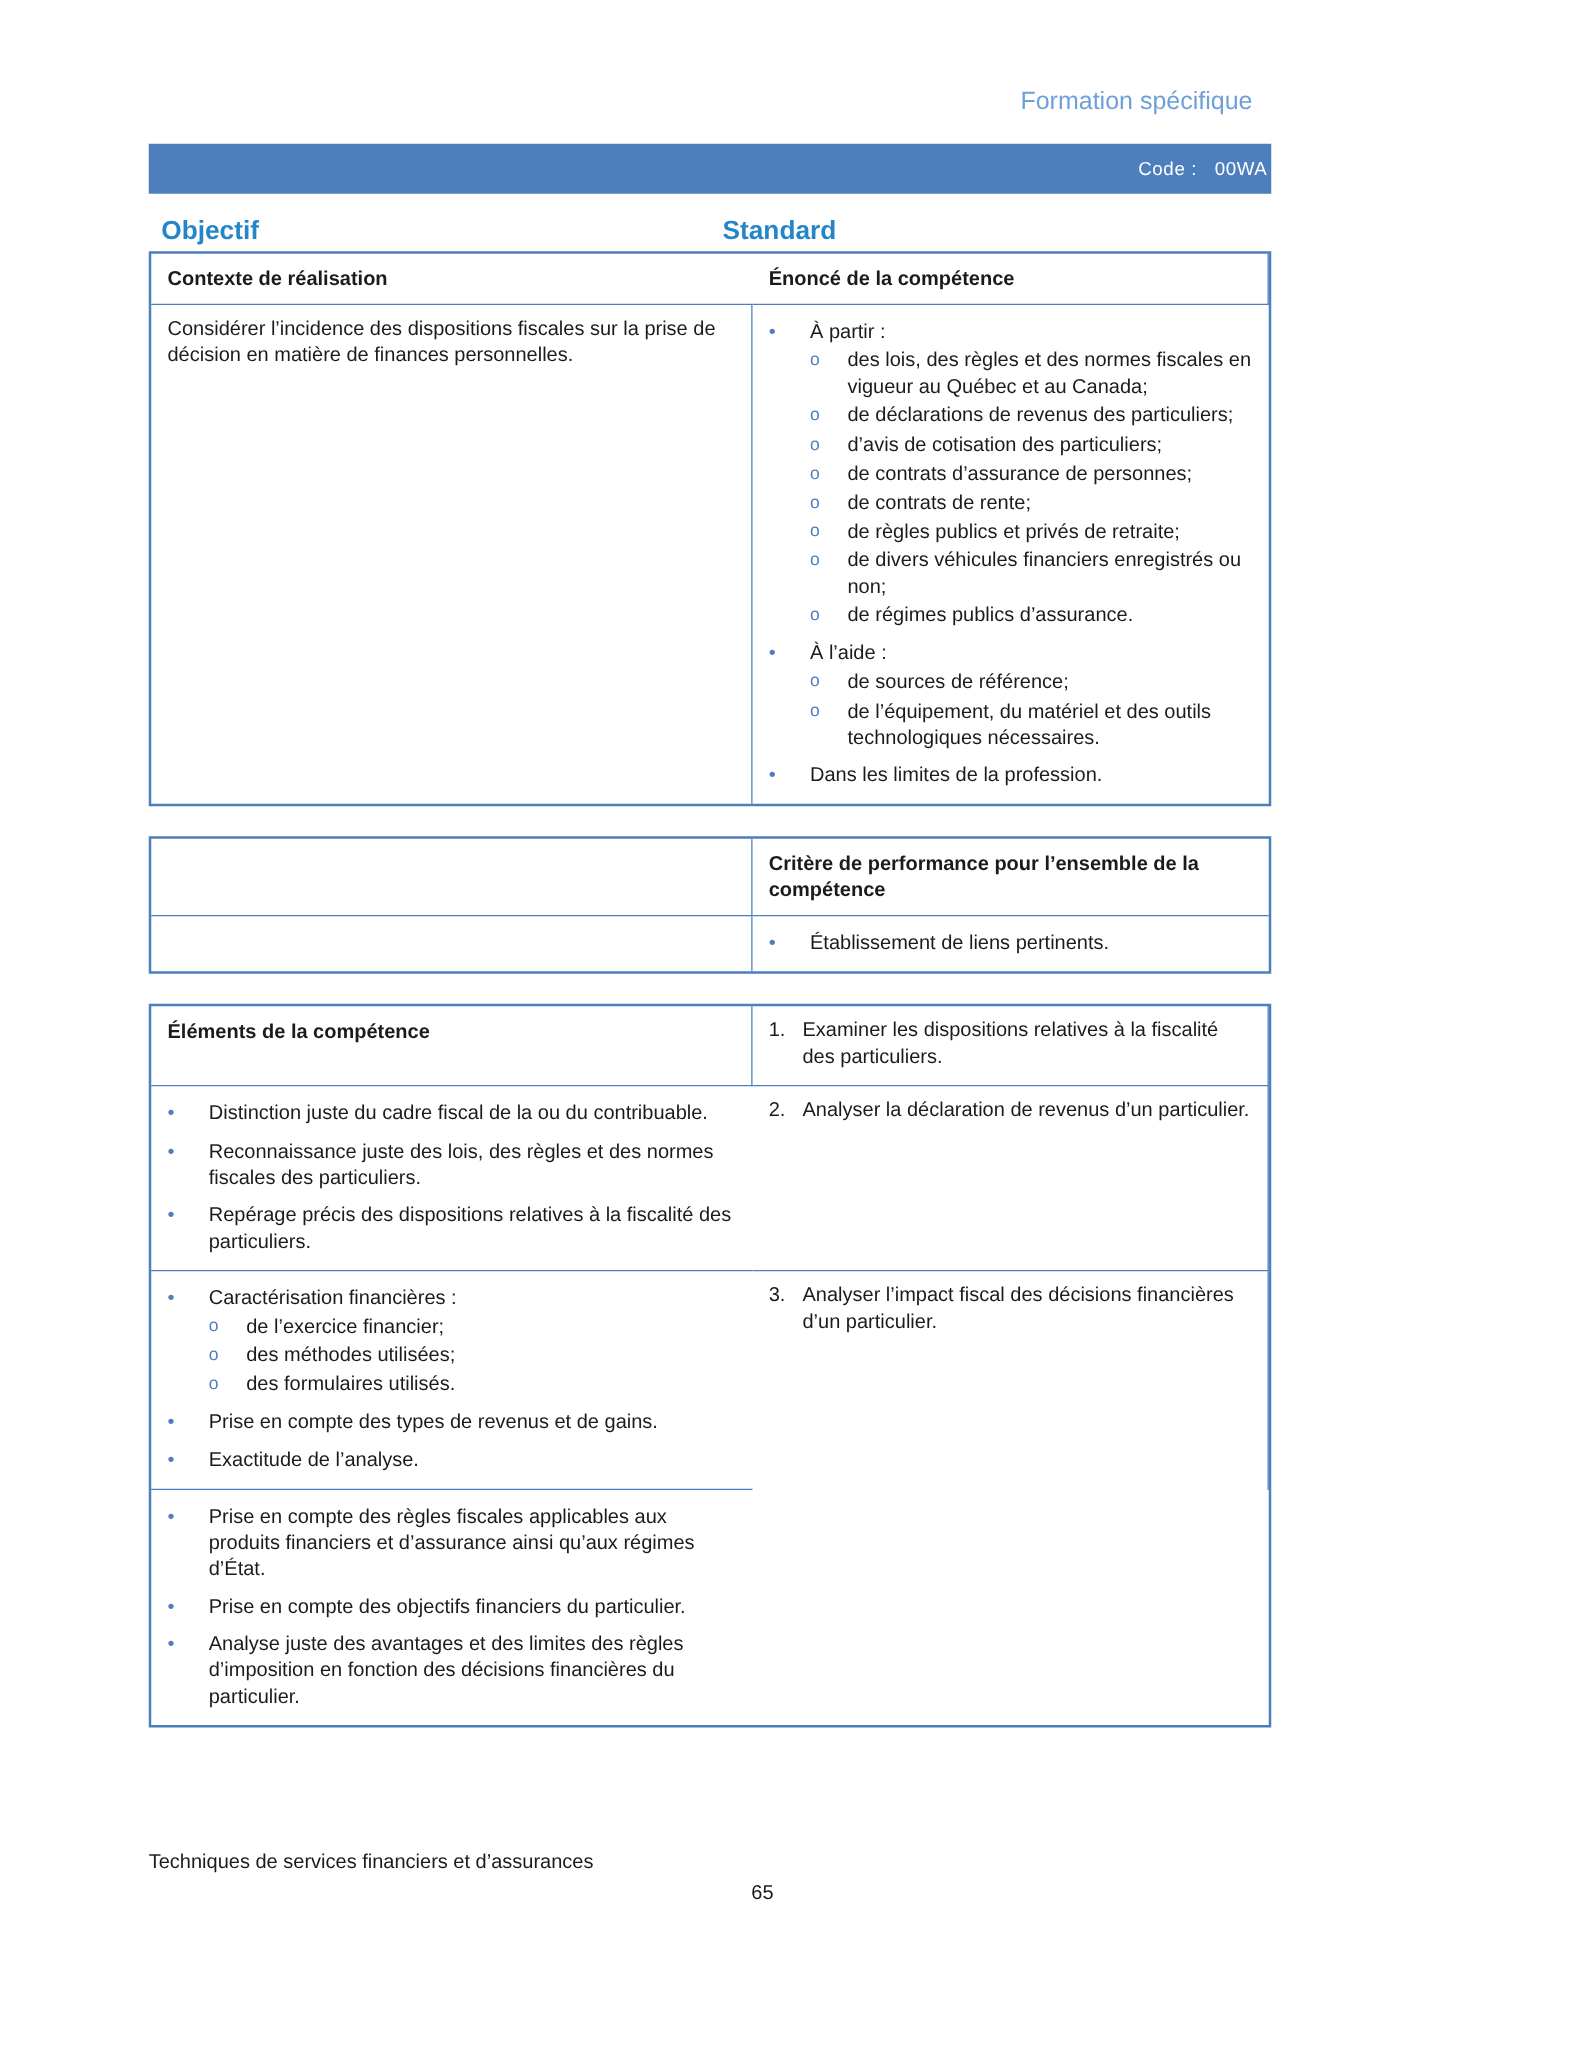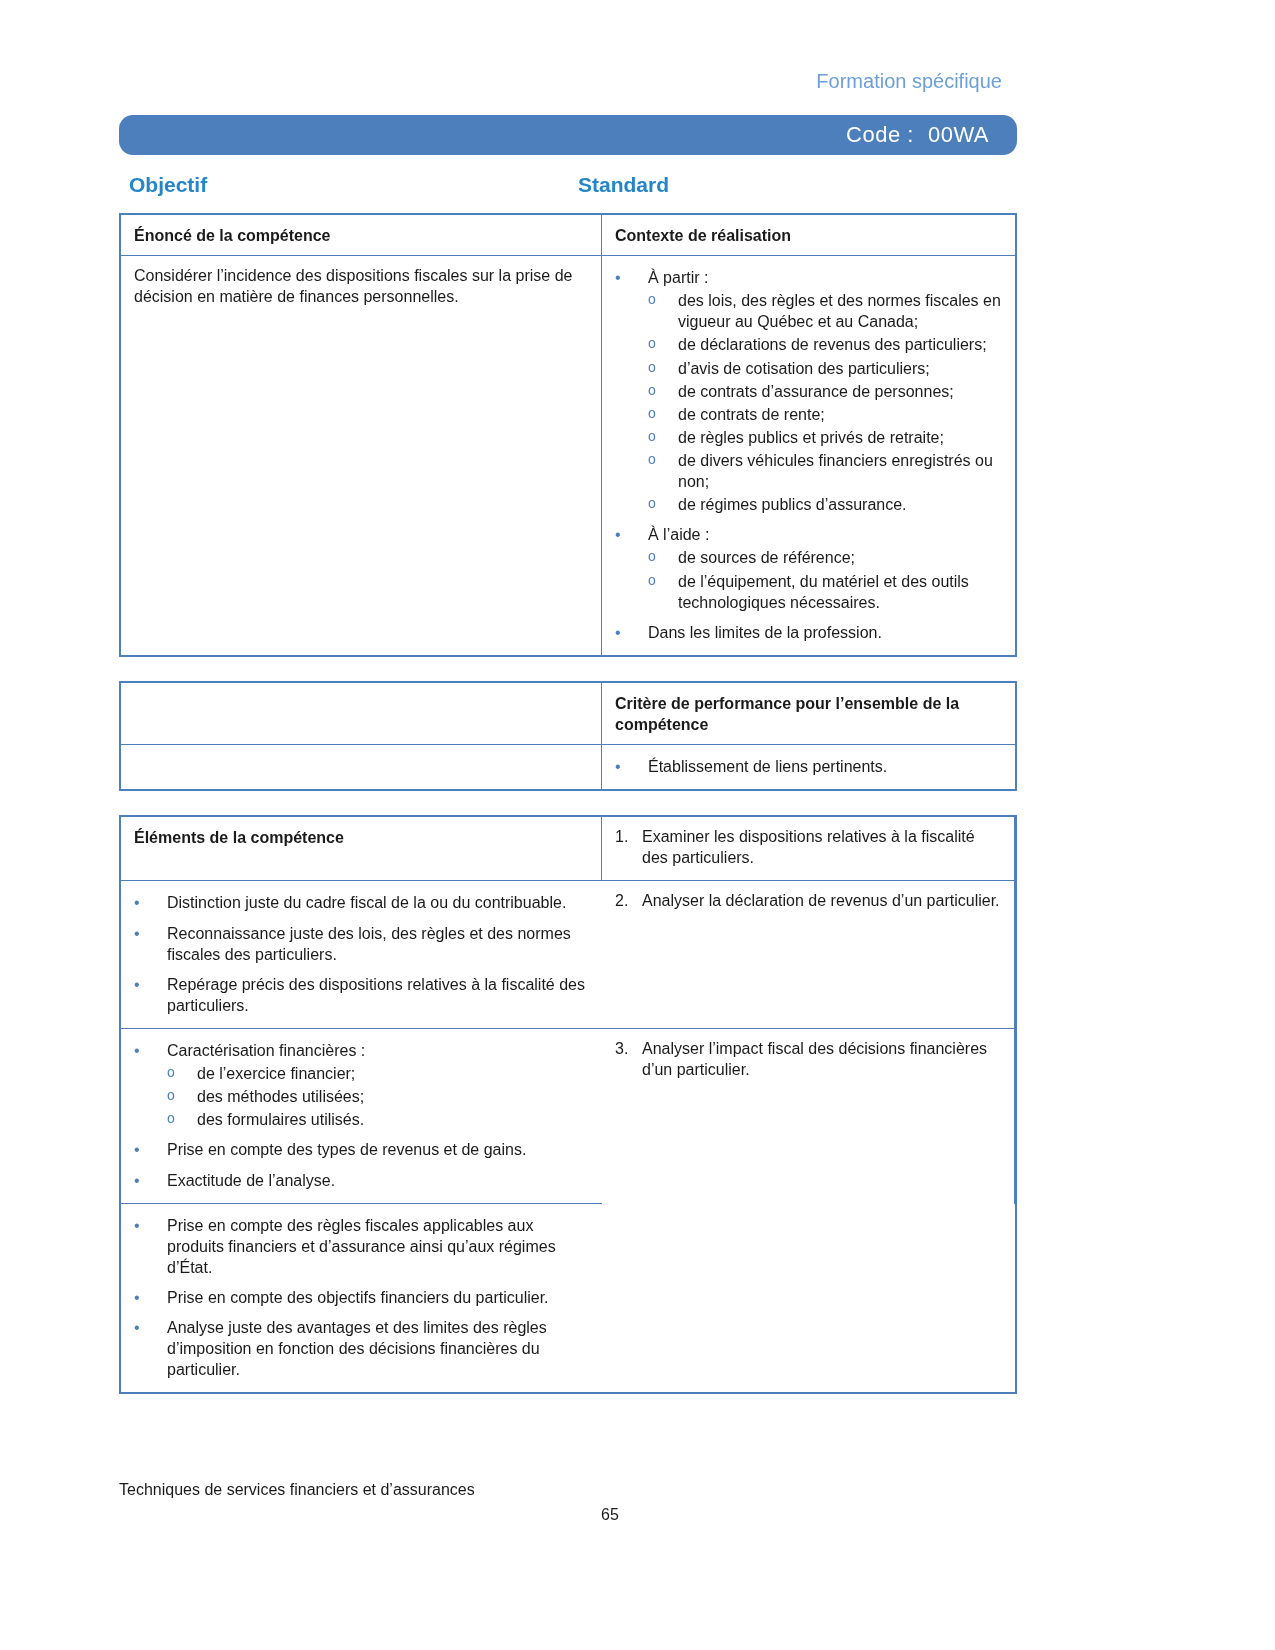--- a/index.html
+++ b/index.html
@@ -19,29 +19,28 @@
     text-align: right;
     padding-right: 15px;
     font-size: 20px;
     color: #6d9fd8;
   }
   .code-bar {
     margin-top: 22px;
     height: 40px;
     background: #4d7fbc;
     color: #ffffff;
-    font-size: 22px;
+    font-size: 15px;
     display: flex; align-items: center; justify-content: flex-end;
-    padding-right: 28px;
+    padding-right: 3px;
     letter-spacing: 0.5px;
-    border-radius: 14px;
   }
   .code-bar .code-value { margin-left: 14px; }
 
-  .col-heads { display: flex; margin-top: 18px; margin-bottom: 16px; }
+  .col-heads { display: flex; margin-top: 18px; margin-bottom: 4px; }
   .col-heads .head {
     width: 482px;
     font-size: 21px;
     font-weight: bold;
     color: #2486c8;
     padding-left: 10px;
   }
 
   .tbl {
     display: grid;
@@ -91,25 +90,25 @@
     <span>Code :</span>
     <span class="code-value">00WA</span>
   </div>
 
   <div class="col-heads">
     <div class="head">Objectif</div>
     <div class="head">Standard</div>
   </div>
 
   <section class="tbl">
+    <div class="cell th">
+      <span>Contexte de réalisation</span>
+    </div>
     <div class="cell th left-col">
       <span>Énoncé de la compétence</span>
-    </div>
-    <div class="cell th">
-      <span>Contexte de réalisation</span>
     </div>
 
     <div class="cell left-col">
       <p class="statement">Considérer l’incidence des dispositions fiscales sur la prise de décision en matière de finances personnelles.</p>
     </div>
 
     <div class="cell">
       <div class="li l1">
           <span class="bullet">•</span>
           <span class="text">À partir :</span>

